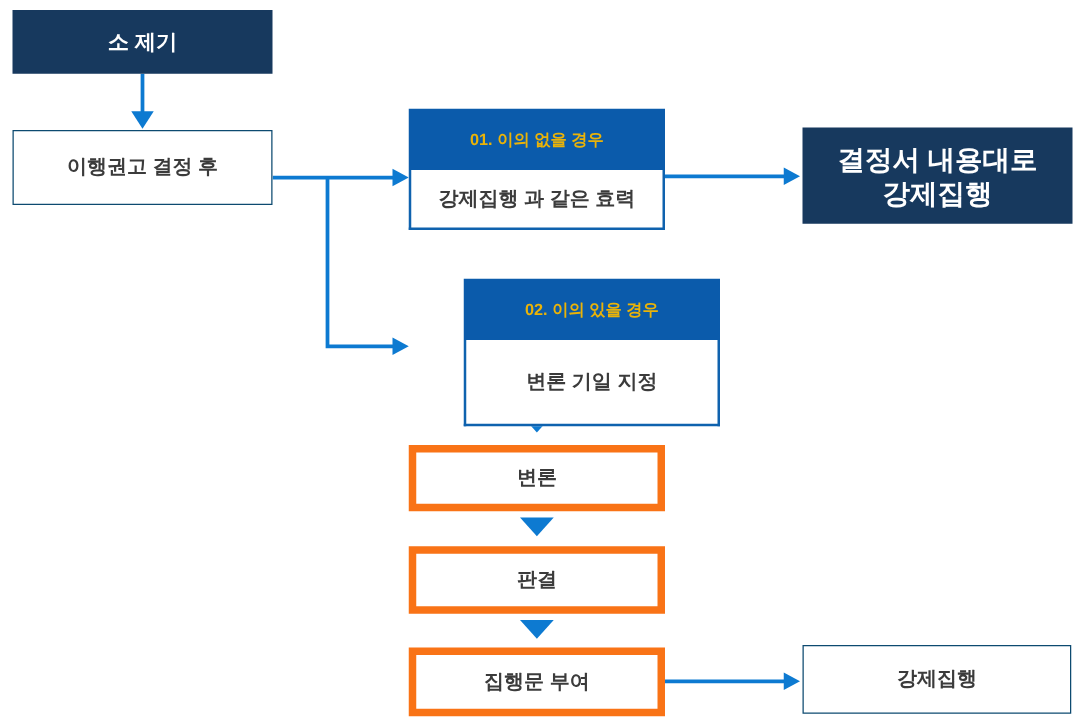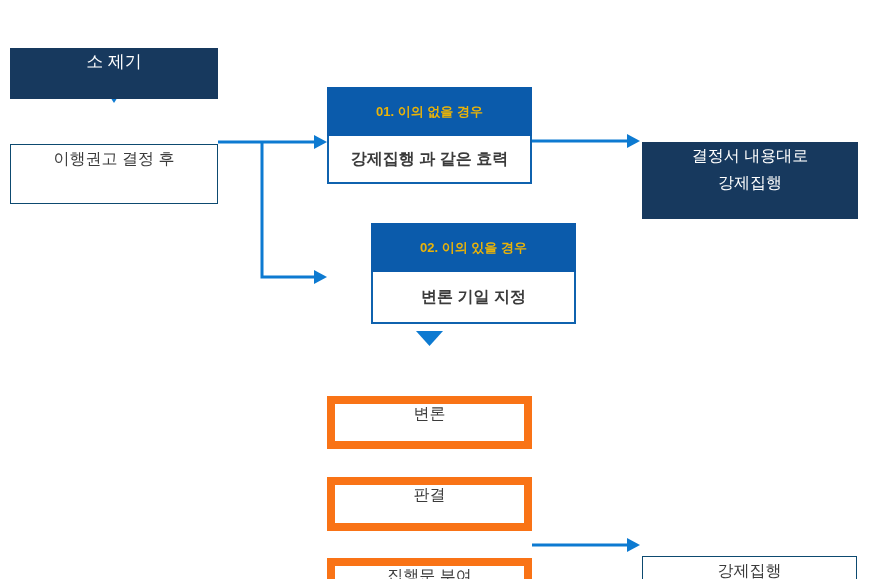--- a/index.html
+++ b/index.html
@@ -10,44 +10,43 @@
     background: #ffffff;
     font-family: "Liberation Sans", sans-serif;
     overflow: hidden;
   }
   .node {
     position: absolute;
     box-sizing: border-box;
     display: flex;
     flex-direction: column;
     align-items: center;
-    justify-content: flex-start;
+    justify-content: center;
     text-align: center;
-    font-weight: 400;
-    margin-top: 40px;
+    font-weight: 700;
   }
   
   .navy-fill {
     background: #17395E;
     color: #ffffff;
     font-size: 17px;
     line-height: 27px;
   }
   
   .navy-outline {
     background: #ffffff;
     border: 1px solid #0D4A70;
     color: #3B3B3B;
     font-size: 16px;
     line-height: 28px;
   }
   
   .blue-outline {
     background: #ffffff;
-    border: 8px solid #f97316;
+    border: 6px solid #f97316;
     color: #3B3B3B;
     font-size: 16px;
   }
   
   .case-box { position: absolute; box-sizing: border-box; }
   .case-header {
     box-sizing: border-box;
     height: 49px;
     background: #0B5BAB;
     color: #eab308;
@@ -122,30 +121,30 @@
 
   <div class="case-box" style="left:327px; top:87px; width:205px;">
     <div class="case-header">
       <span>01. 이의 없을 경우</span>
     </div>
     <div class="case-body" style="height:48px;">
       <span>강제집행 과 같은 효력</span>
     </div>
   </div>
 
-  <div class="node navy-fill" style="left:642px; top:102px; width:216px; height:77px; font-size:16px;">
+  <div class="node navy-fill" style="left:642px; top:102px; width:216px; height:77px; font-size:22px;">
     <span>결정서 내용대로</span>
     <span>강제집행</span>
   </div>
 
   <div class="case-box" style="left:327px; top:223px; width:205px;margin-left:44px;">
     <div class="case-header">
       <span>02. 이의 있을 경우</span>
     </div>
-    <div class="case-body" style="height:52px;">
+    <div class="case-body" style="height:69px;">
       <span>변론 기일 지정</span>
     </div>
   </div>
 
   <div class="node blue-outline" style="left:327px; top:356px; width:205px; height:53px;">
     <span>변론</span>
   </div>
 
   <div class="node blue-outline" style="left:327px; top:437px; width:205px; height:54px;">
     <span>판결</span>

